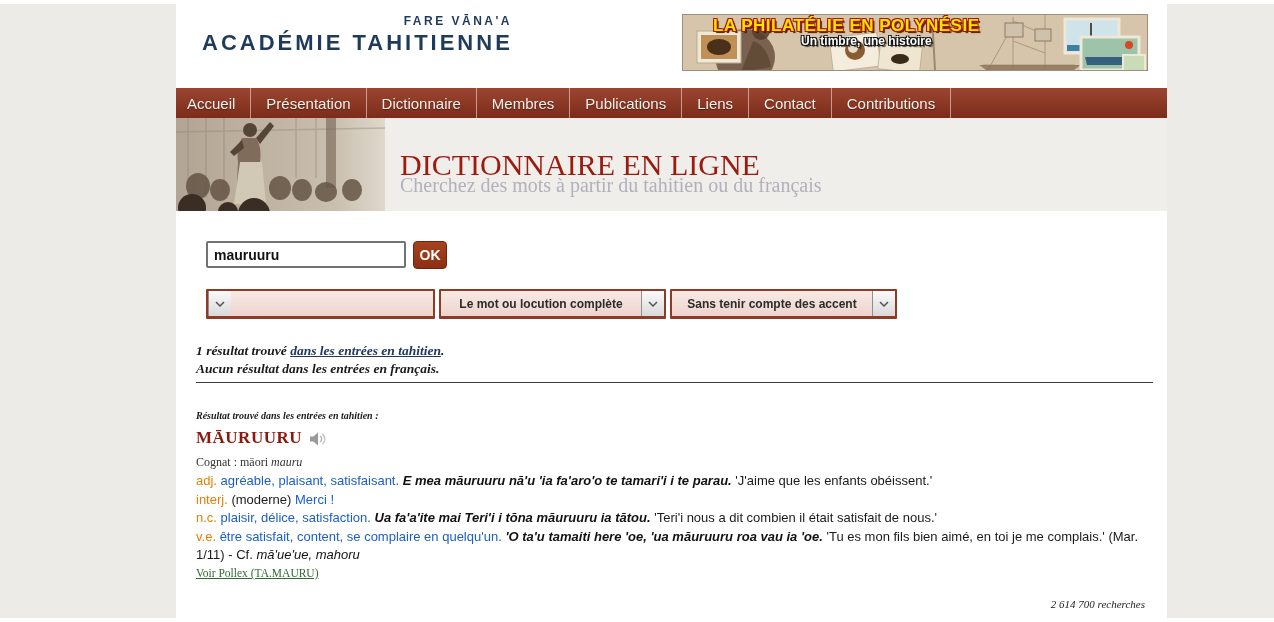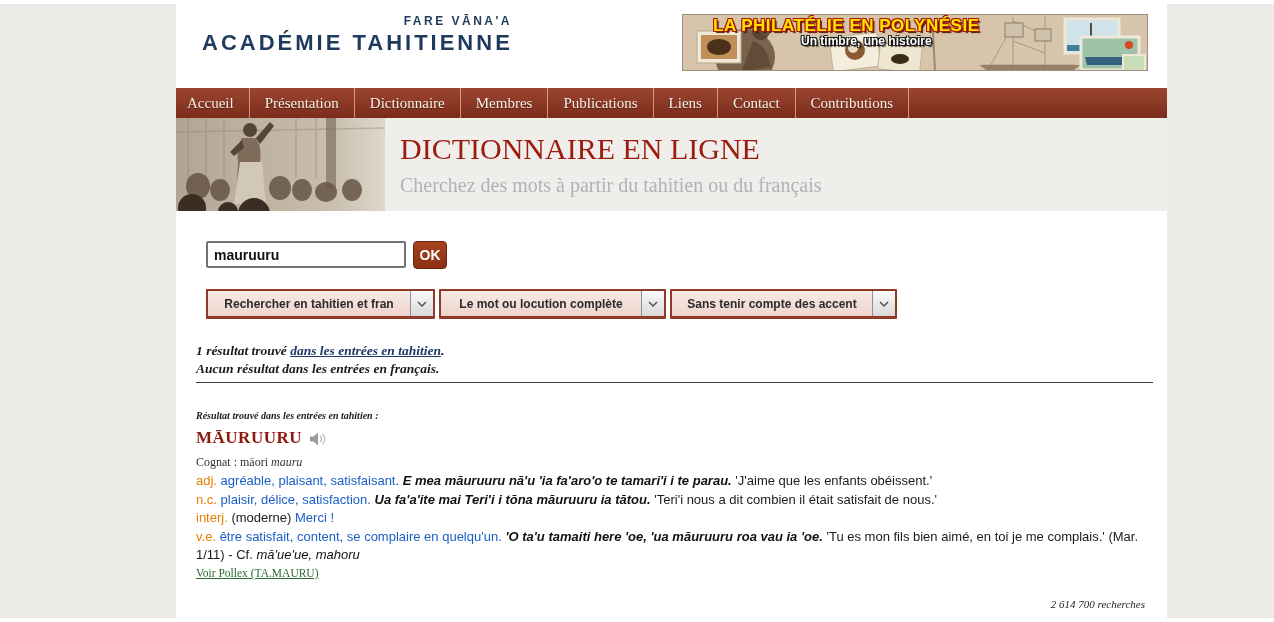--- a/index.html
+++ b/index.html
@@ -22,28 +22,28 @@
   .banner svg { position:absolute; left:0; top:0; }
   .banner-title { position:absolute; left:6px; top:1px; font-size:17px; font-weight:bold; letter-spacing:.5px;
        color:#FFE400; text-shadow:-1px -1px 0 #a81600, 1px -1px 0 #a81600, -1px 1px 0 #a81600, 1px 1px 0 #a81600, 2px 2px 1px #5a0c00;
        white-space:nowrap;padding-left:24px; }
   .banner-sub { position:absolute; left:118px; top:19px; font-size:12px; font-weight:bold; color:#ffffff;
        text-shadow:-1px -1px 0 #111, 1px -1px 0 #111, -1px 1px 0 #111, 1px 1px 0 #111, 2px 2px 1px #333; white-space:nowrap; }
 
   
   .nav { position:absolute; left:0; top:84px; width:991px; height:30px;
          background:linear-gradient(#9A4531,#7C2C1A); display:flex; align-items:stretch; }
-  .nav-item { display:flex; align-items:center; padding:0 15px; color:#F7F1EA; font-family:Liberation Serif, serif;
+  .nav-item { display:flex; align-items:center; padding:0 15px; color:#F7F1EA; font-family:Liberation Sans, sans-serif;
          font-size:15px; text-shadow:0 1px 1px rgba(0,0,0,.45); cursor:pointer; border-right:1px solid rgba(255,235,225,.55); }
   .nav-item:first-child { padding-left:11px; }
 
   
   .hero { position:absolute; left:0; top:114px; width:991px; height:93px; background:#EFEEEB; }
   .hero-img { position:absolute; left:0; top:0; width:209px; height:93px; }
-  .hero-title { position:absolute; left:224px; top:14px; font-family:"Liberation Serif",serif;
+  .hero-title { position:absolute; left:224px; top:30px; font-family:"Liberation Serif",serif;
         font-size:30px; color:#9C1A0E; white-space:nowrap; }
   .hero-sub { position:absolute; left:224px; top:56px; font-family:"Liberation Serif",serif;
         font-size:20px; color:#B2B1BB; white-space:nowrap; }
 
   
   .search-input { position:absolute; left:30px; top:237px; width:200px; height:27px;
         border:2px solid #737373; font-family:"Liberation Sans",sans-serif; font-size:14px; font-weight:bold;
         color:#111; padding:0 6px; outline:none; border-radius:2px; }
   .ok-btn { position:absolute; left:237px; top:237px; width:34px; height:28px;
         background:linear-gradient(#A6431F,#8C2F14); color:#fff; font-weight:bold; font-size:14px;
@@ -199,21 +199,20 @@
       </svg>
       <div class="hero-title">DICTIONNAIRE EN LIGNE</div>
       <div class="hero-sub">Cherchez des mots à partir du tahitien ou du français</div>
     </div>
 
     <input class="search-input" type="text" value="mauruuru" style="">
     <button class="ok-btn">OK</button>
 
     <div class="filters">
       <div class="selectbox sel-1">
-        <span class="sel-label">Rechercher en tahitien et fran</span>
         <span class="sel-arrow">
           <svg width="10" height="6" viewBox="0 0 10 6">
               <polyline points="1,1 5,5 9,1" fill="none" stroke="#555" stroke-width="1.5"></polyline>
             </svg>
         </span>
       </div>
       <div class="selectbox sel-2">
         <span class="sel-label">Le mot ou locution complète</span>
         <span class="sel-arrow">
           <svg width="10" height="6" viewBox="0 0 10 6">
@@ -256,29 +255,29 @@
     </div>
 
     <div class="senses">
       <div>
         <span class="pos">adj.</span>
         <span class="def">agréable, plaisant, satisfaisant.</span>
         <span class="ex">E mea māuruuru nā'u 'ia fa'aro'o te tamari'i i te parau.</span>
         <span class="tr">'J'aime que les enfants obéissent.'</span>
       </div>
       <div>
+        <span class="pos">interj.</span>
+        <span class="note">(moderne)</span>
+        <span class="def">Merci !</span>
+      </div>
+      <div>
         <span class="pos">n.c.</span>
         <span class="def">plaisir, délice, satisfaction.</span>
         <span class="ex">Ua fa'a'ite mai Teri'i i tōna māuruuru ia tātou.</span>
         <span class="tr">'Teri'i nous a dit combien il était satisfait de nous.'</span>
-      </div>
-      <div>
-        <span class="pos">interj.</span>
-        <span class="note">(moderne)</span>
-        <span class="def">Merci !</span>
       </div>
       <div>
         <span class="pos">v.e.</span>
         <span class="def">être satisfait, content, se complaire en quelqu'un.</span>
         <span class="ex">'O ta'u tamaiti here 'oe, 'ua māuruuru roa vau ia 'oe.</span>
         <span class="tr">'Tu es mon fils bien aimé, en toi je me complais.' (Mar. 1/11) - Cf.</span>
         <span class="cf">mā'ue'ue, mahoru</span>
       </div>
     </div>
 

